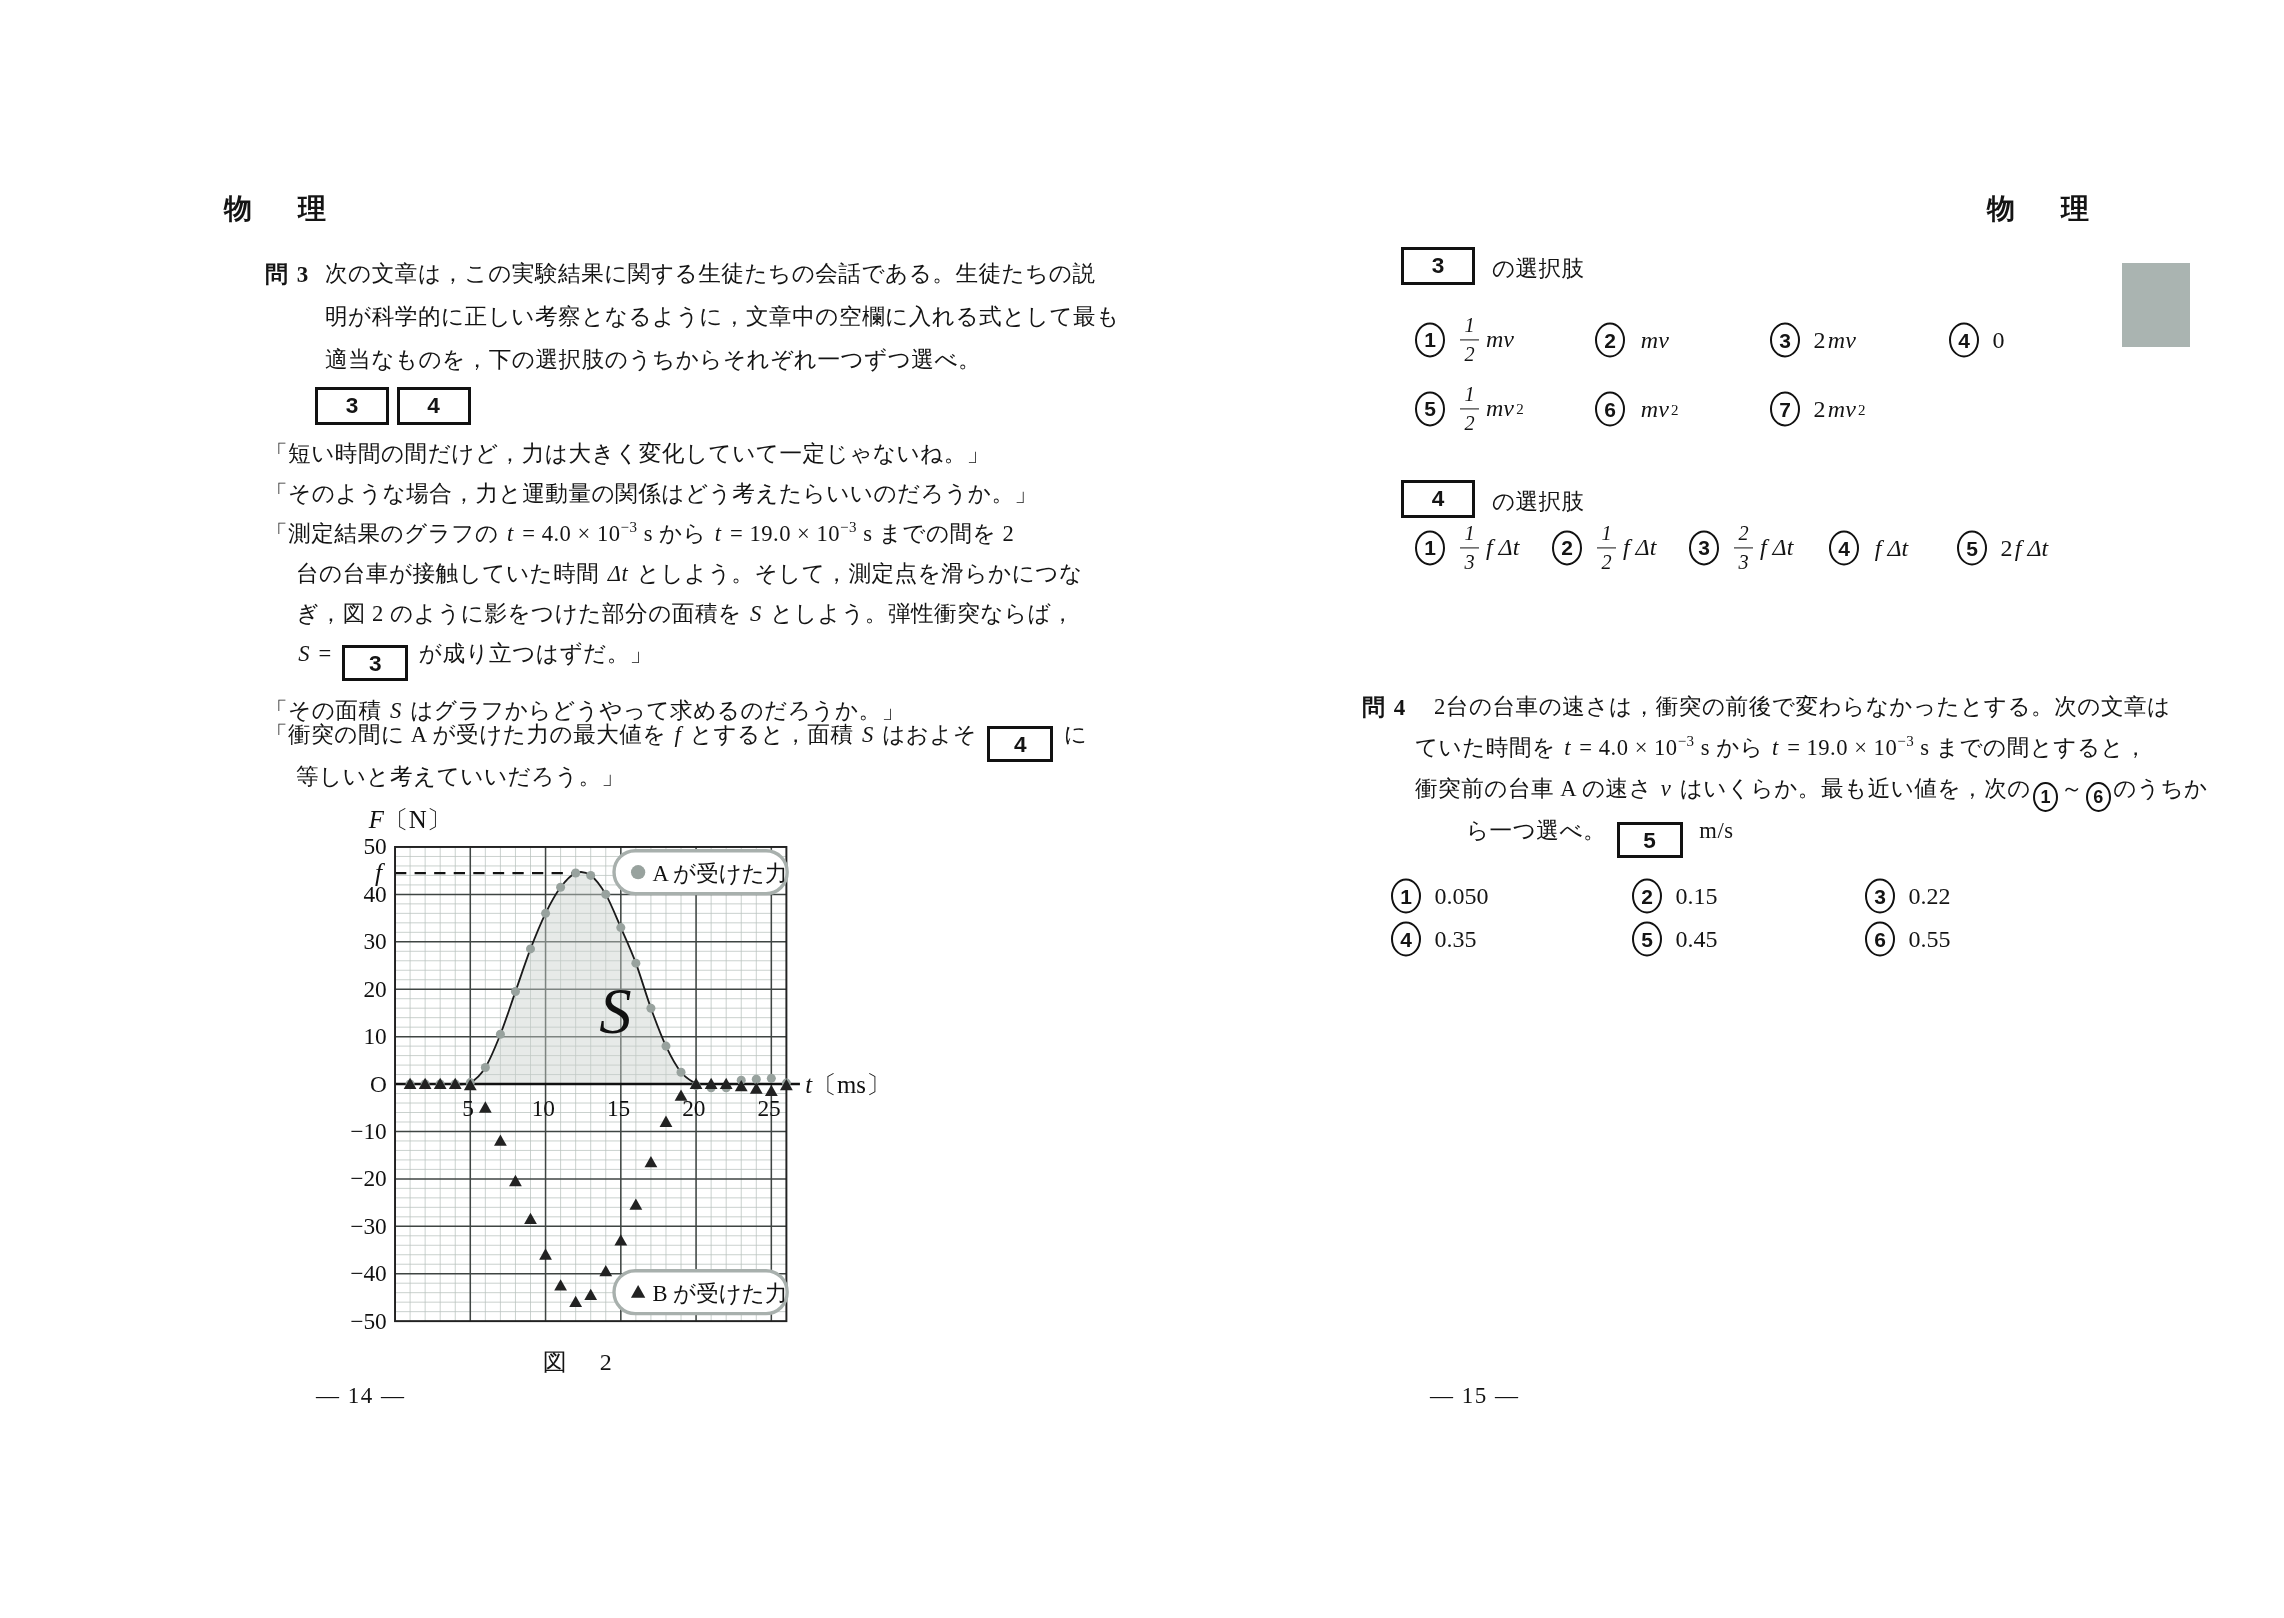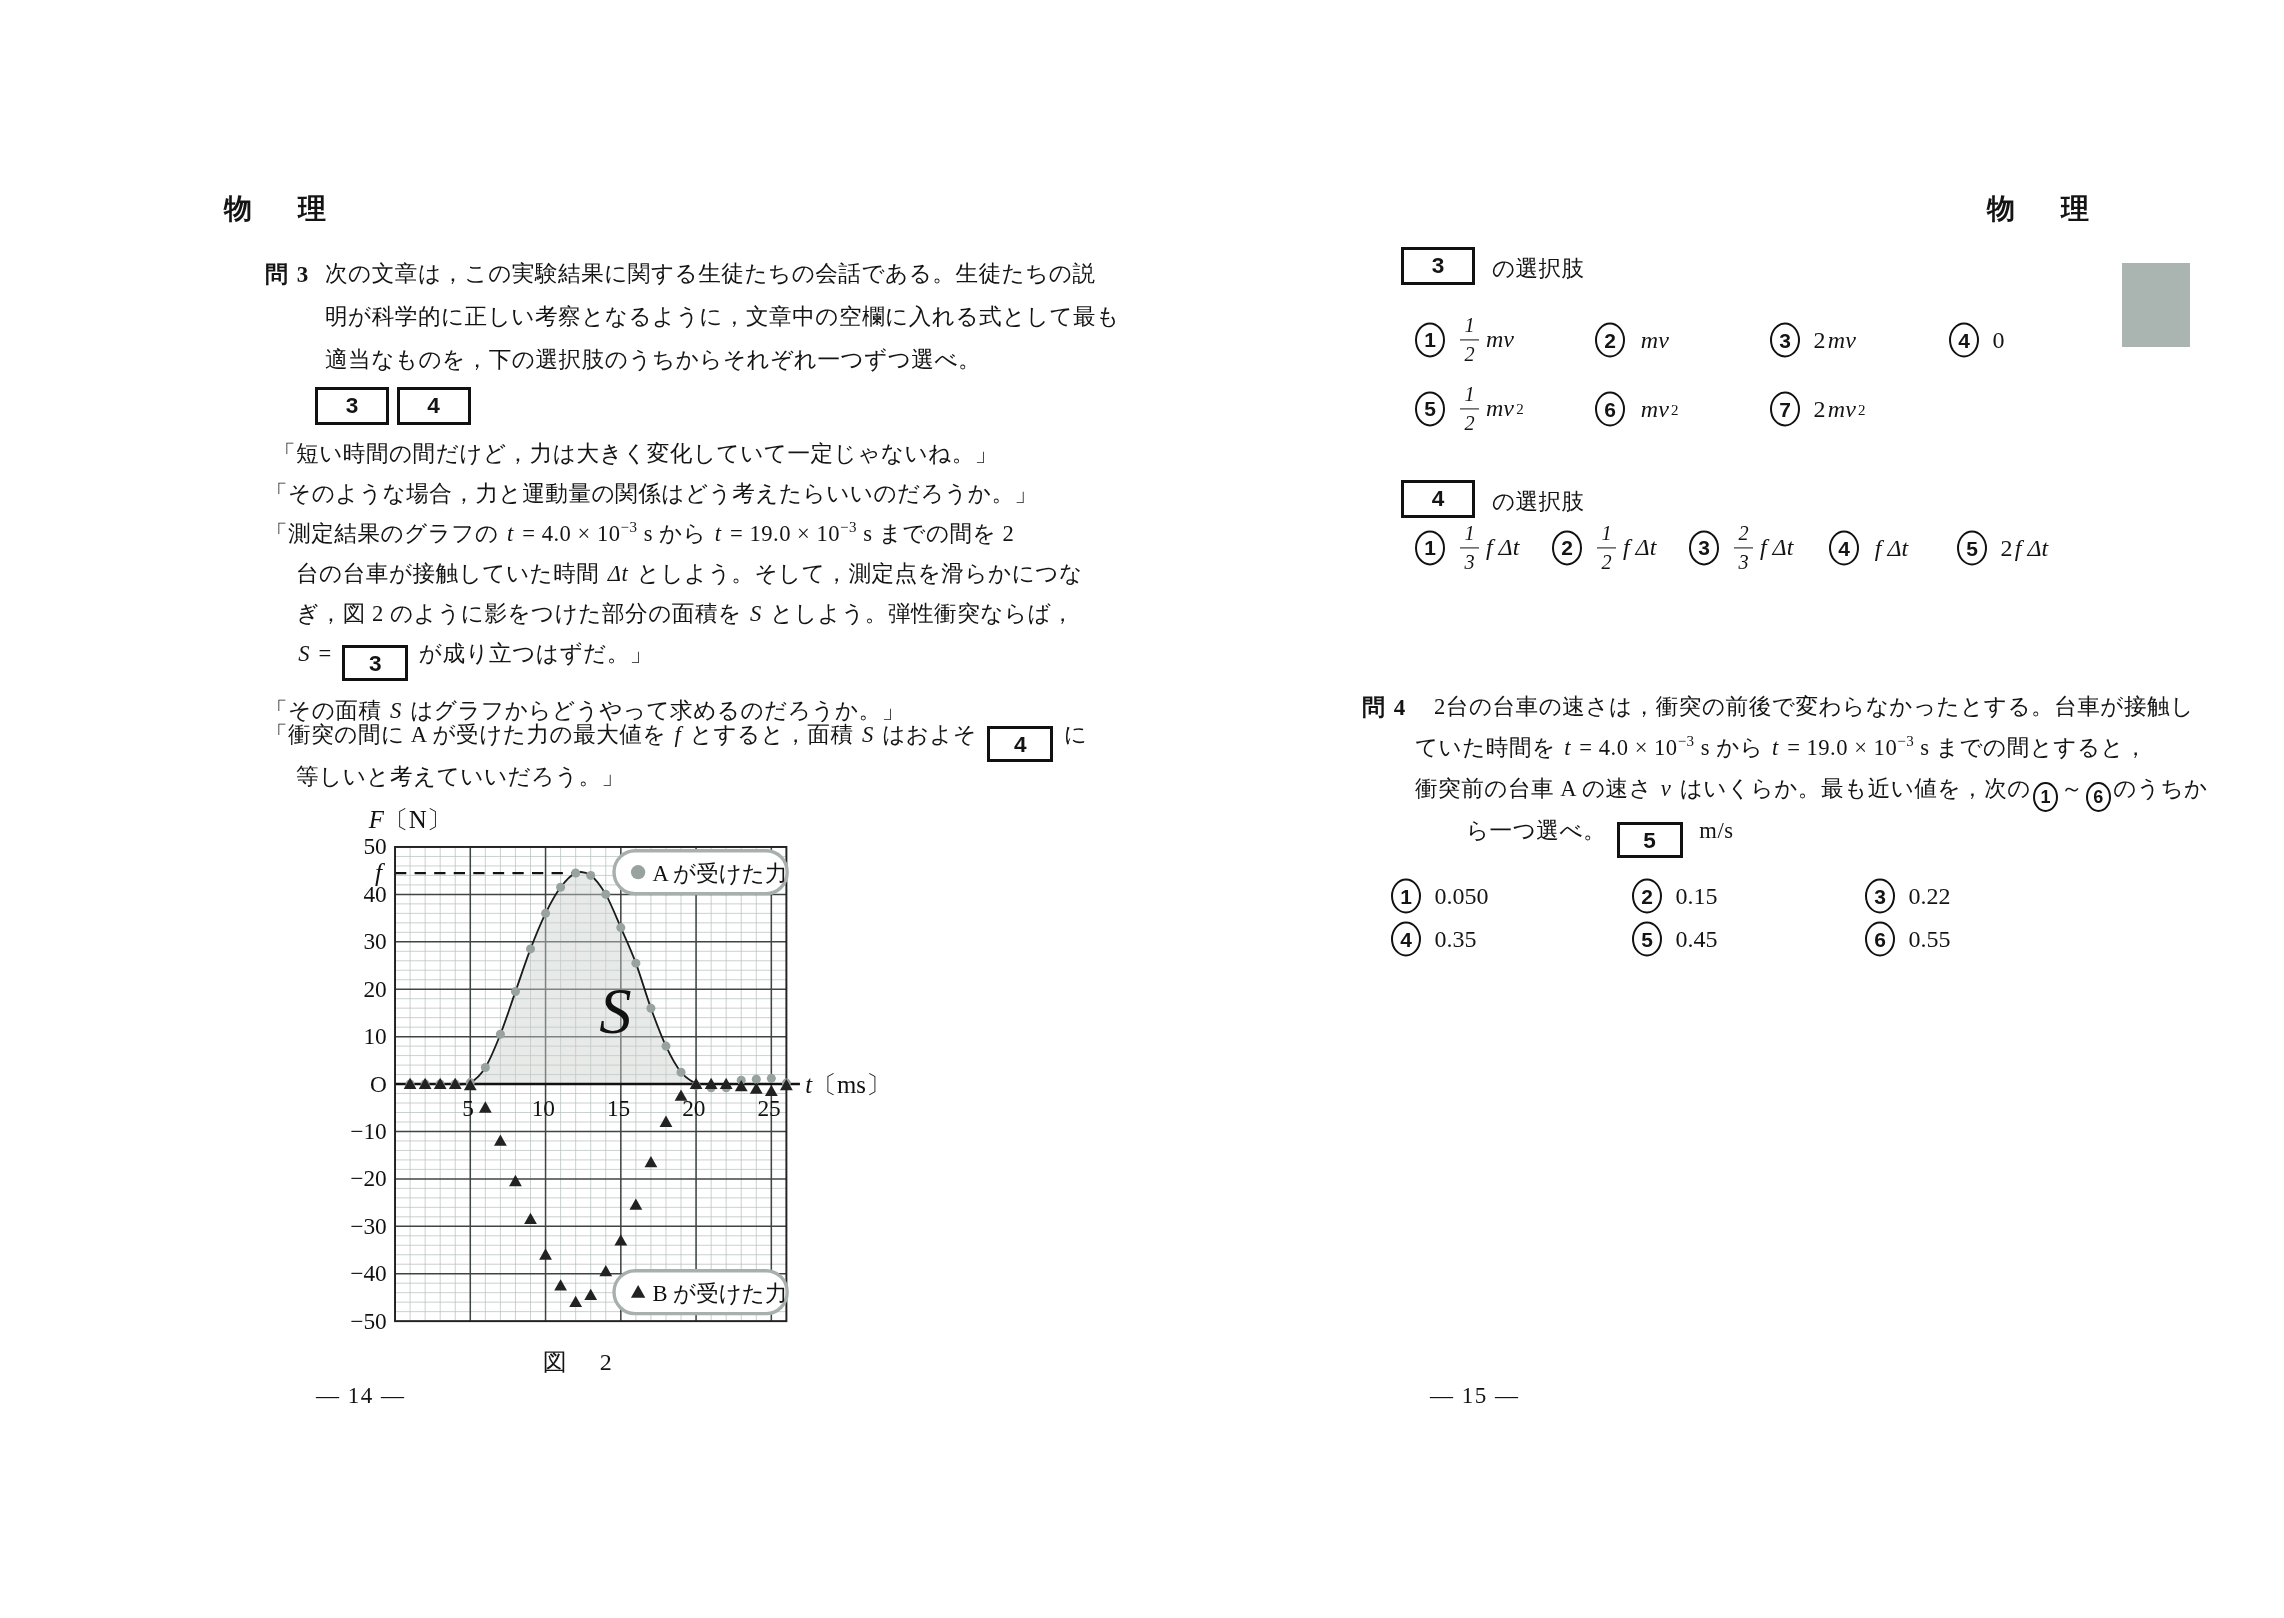--- a/index.html
+++ b/index.html
@@ -66,21 +66,21 @@
 <span class="abs qlabel" style="left:265px;top:259px;">問 3</span>
 <div class="abs t" style="left:325px;top:256px;">次の文章は，この実験結果に関する生徒たちの会話である。生徒たちの説</div>
 <div class="abs t" style="left:325px;top:299px;">明が科学的に正しい考察となるように，文章中の空欄に入れる式として最も</div>
 <div class="abs t" style="left:325px;top:342px;">適当なものを，下の選択肢のうちからそれぞれ一つずつ選べ。</div>
 
 <div class="abs aboxrow" style="left:315px;top:387px;">
   <span class="abox">3</span>
   <span class="abox">4</span>
 </div>
 
-<div class="abs t" style="left:273px;top:436px;text-align:right;">「短い時間の間だけど，力は大きく変化していて一定じゃないね。」</div>
+<div class="abs t" style="left:265px;top:436px;text-align:right;">「短い時間の間だけど，力は大きく変化していて一定じゃないね。」</div>
 <div class="abs t" style="left:265px;top:476px;">「そのような場合，力と運動量の関係はどう考えたらいいのだろうか。」</div>
 <div class="abs t" style="left:265px;top:516px;">「測定結果のグラフの <span class="sv">t</span> = 4.0 × 10<sup>−3</sup> s から <span class="sv">t</span> = 19.0 × 10<sup>−3</sup> s までの間を 2</div>
 <div class="abs t" style="left:296px;top:556px;">台の台車が接触していた時間 <span class="sv">Δt</span> としよう。そして，測定点を滑らかにつな</div>
 <div class="abs t" style="left:296px;top:596px;">ぎ，図 2 のように影をつけた部分の面積を <span class="sv">S</span> としよう。弾性衝突ならば，</div>
 <div class="abs t" style="left:296px;top:636px;"><span class="sv">S</span> =<span class="ibox">3</span>が成り立つはずだ。」</div>
 <div class="abs t" style="left:265px;top:677px;margin-top:16px;">「その面積 <span class="sv">S</span> はグラフからどうやって求めるのだろうか。」</div>
 <div class="abs t" style="left:265px;top:717px;">「衝突の間に A が受けた力の最大値を <span class="sv">f</span> とすると，面積 <span class="sv">S</span> はおよそ<span class="ibox">4</span>に</div>
 <div class="abs t" style="left:296px;top:759px;text-align:right;">等しいと考えていいだろう。」</div>
 
 <svg class="abs" style="left:316px;top:801px;" width="572" height="536" viewBox="0 0 760 712">
@@ -357,21 +357,21 @@
   <span class="formula">
       <span class="sv">f Δt</span>
     </span>
 </div>
 <div class="opt" style="left:1957px;top:548px;">
   <span class="circ">5</span>
   <span class="formula">2<span class="sv">f Δt</span></span>
 </div>
 
 <span class="abs qlabel" style="left:1362px;top:692px;">問 4</span>
-<div class="abs t" style="left:1434px;top:689px;">2台の台車の速さは，衝突の前後で変わらなかったとする。台車が接触し</div>
+<div class="abs t" style="left:1434px;top:689px;">2台の台車の速さは，衝突の前後で変わらなかったとする。次の文章は</div>
 <div class="abs t" style="left:1415px;top:730px;">ていた時間を <span class="sv">t</span> = 4.0 × 10<sup>−3</sup> s から <span class="sv">t</span> = 19.0 × 10<sup>−3</sup> s までの間とすると，</div>
 <div class="abs t" style="left:1415px;top:771px;">衝突前の台車 A の速さ <span class="sv">v</span> はいくらか。最も近い値を，次の<span class="circ">1</span>～<span class="circ">6</span>のうちか</div>
 <div class="abs t" style="left:1466px;top:813px;">ら一つ選べ。<span class="ibox">5</span> m/s</div>
 
 <div class="opt" style="left:1391px;top:896px;">
   <span class="circ">1</span>
   <span class="formula">0.050</span>
 </div>
 <div class="opt" style="left:1632px;top:896px;">
   <span class="circ">2</span>

